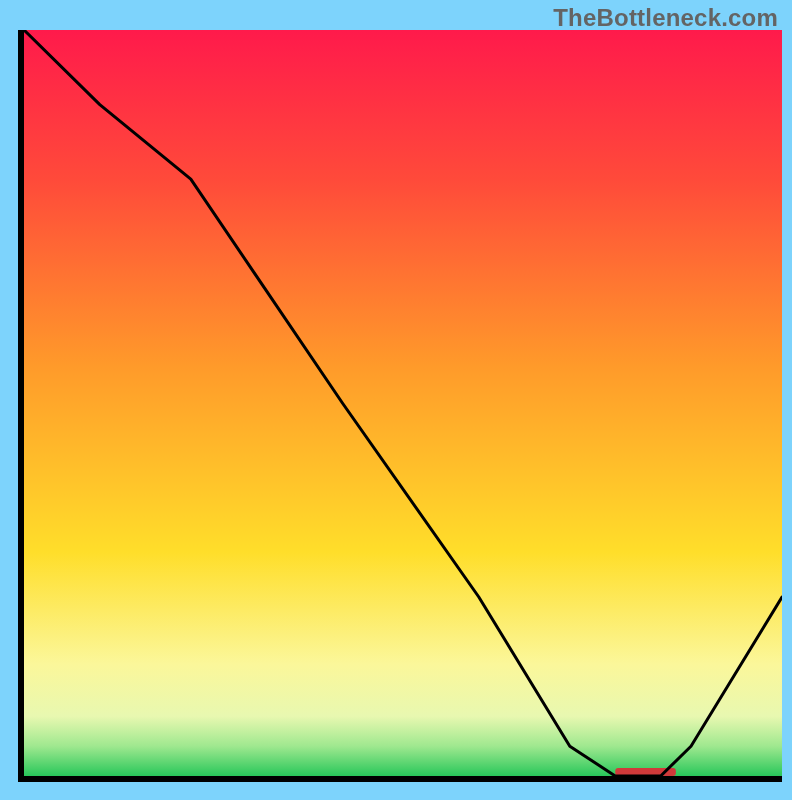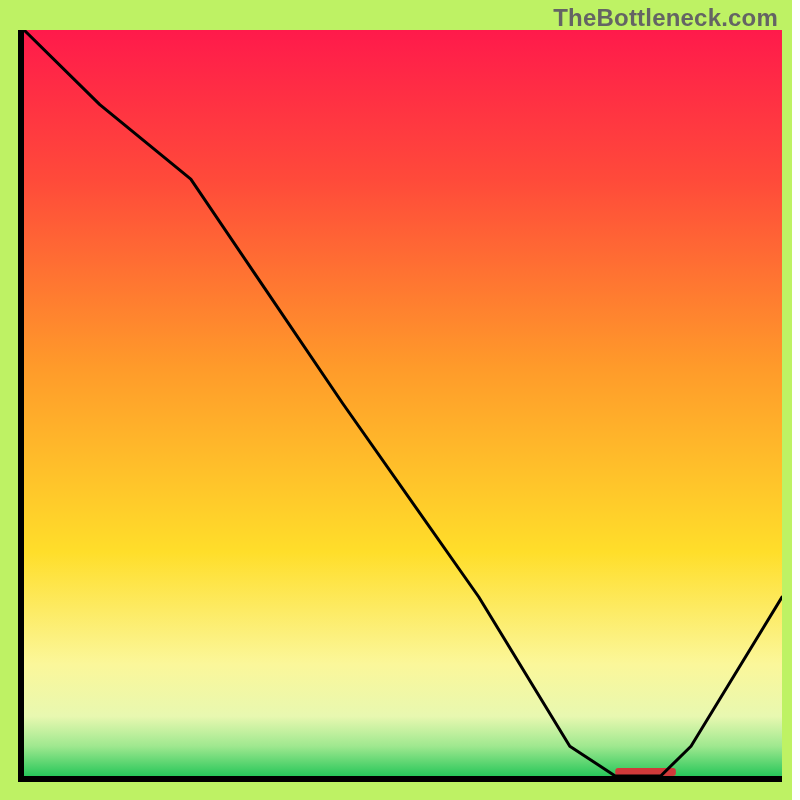--- a/index.html
+++ b/index.html
@@ -7,21 +7,21 @@
     padding: 0;
     width: 800px;
     height: 800px;
     background: #ffffff;
     font-family: Arial, Helvetica, sans-serif;
   }
   .stage {
     position: relative;
     width: 792px;
     height: 800px;
-    background: #bef264;
+    background: #7dd3fc;
   }
   .watermark {
     position: absolute;
     top: 4px;
     right: 14px;
     font-size: 24px;
     font-weight: 600;
     color: #646464;
     letter-spacing: 0.2px;
   }

